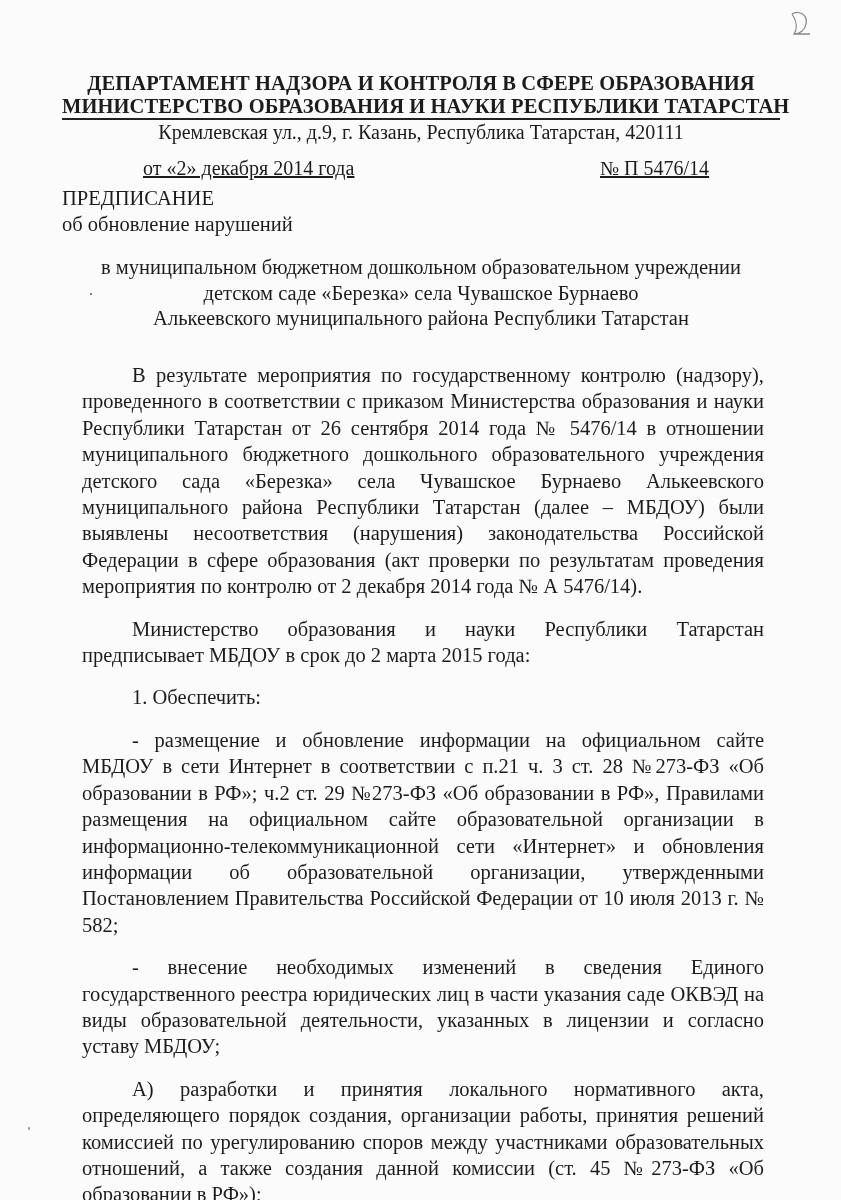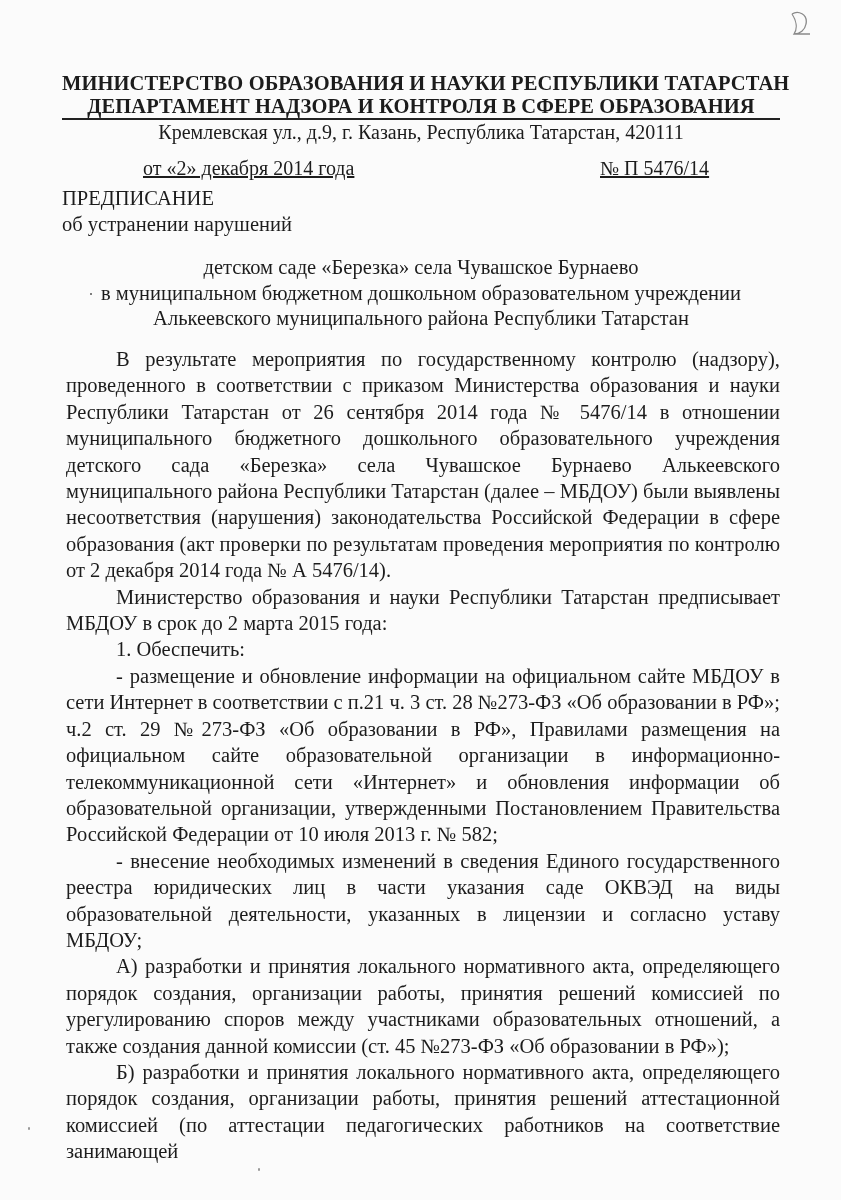--- a/index.html
+++ b/index.html
@@ -37,52 +37,52 @@
   .subject {
     position: absolute; left: 62px; width: 718px; top: 255px; text-align: center;
     font-size: 20.5px; line-height: 25.5px;
   }
   .subject div { white-space: nowrap; }
   .dot { position: absolute; left: 90px; top: 293px; width: 2px; height: 2px; background: #555; border-radius: 1px; }
   .body {
     position: absolute; left: 66px; width: 714px; top: 346px;
     font-size: 20.5px; line-height: 26.4px;
   }
-  .body p { margin: 0; text-align: justify; text-align-last: left; }
+  .body p { margin: 16px; text-align: justify; text-align-last: left; }
   .body p.ind { text-indent: 50px; }
   .body p.just-last { text-align-last: justify; }
   .speck { position: absolute; width: 2px; height: 3px; background: #999; border-radius: 1px; }
 </style>
 </head>
 <body>
 
 <div class="page">
 
   <svg class="handmark" viewBox="0 0 28 28">
     <path d="M6 4 C12 0, 22 4, 20 14 C19 20, 14 24, 8 24 C12 18, 10 10, 6 4 M8 24 L24 24" fill="none" stroke="#8a8a8a" stroke-width="1.3"></path>
   </svg>
 
   <div class="org">
+    <div>ДЕПАРТАМЕНТ НАДЗОРА И КОНТРОЛЯ В СФЕРЕ ОБРАЗОВАНИЯ</div>
     <div>МИНИСТЕРСТВО ОБРАЗОВАНИЯ И НАУКИ РЕСПУБЛИКИ ТАТАРСТАН</div>
-    <div>ДЕПАРТАМЕНТ НАДЗОРА И КОНТРОЛЯ В СФЕРЕ ОБРАЗОВАНИЯ</div>
   </div>
   <div class="rule"></div>
   <div class="address">Кремлевская ул., д.9, г. Казань, Республика Татарстан, 420111</div>
 
   <div class="date-line date">от «2» декабря 2014 года</div>
   <div class="date-line number">№ П 5476/14</div>
 
   <div class="title">
     <div>ПРЕДПИСАНИЕ</div>
-    <div>об устранении нарушений</div>
+    <div>об обновление нарушений</div>
   </div>
 
   <div class="subject">
+    <div>в муниципальном бюджетном дошкольном образовательном учреждении</div>
     <div>детском саде «Березка» села Чувашское Бурнаево</div>
-    <div>в муниципальном бюджетном дошкольном образовательном учреждении</div>
     <div>Алькеевского муниципального района Республики Татарстан</div>
   </div>
   <div class="dot"></div>
 
   <div class="body">
     <p class="ind">В результате мероприятия по государственному контролю (надзору), проведенного в соответствии с приказом Министерства образования и науки Республики Татарстан от 26 сентября 2014 года № 5476/14 в отношении муниципального бюджетного дошкольного образовательного учреждения детского сада «Березка» села Чувашское Бурнаево Алькеевского муниципального района Республики Татарстан (далее – МБДОУ) были выявлены несоответствия (нарушения) законодательства Российской Федерации в сфере образования (акт проверки по результатам проведения мероприятия по контролю от 2 декабря 2014 года № А 5476/14).</p>
     <p class="ind">Министерство образования и науки Республики Татарстан предписывает МБДОУ в срок до 2 марта 2015 года:</p>
     <p class="ind">1. Обеспечить:</p>
     <p class="ind">- размещение и обновление информации на официальном сайте МБДОУ в сети Интернет в соответствии с п.21 ч. 3 ст. 28 №273-ФЗ «Об образовании в РФ»; ч.2 ст. 29 №273-ФЗ «Об образовании в РФ», Правилами размещения на официальном сайте образовательной организации в информационно-телекоммуникационной сети «Интернет» и обновления информации об образовательной организации, утвержденными Постановлением Правительства Российской Федерации от 10 июля 2013 г. № 582;</p>
     <p class="ind">- внесение необходимых изменений в сведения Единого государственного реестра юридических лиц в части указания саде ОКВЭД на виды образовательной деятельности, указанных в лицензии и согласно уставу МБДОУ;</p>

